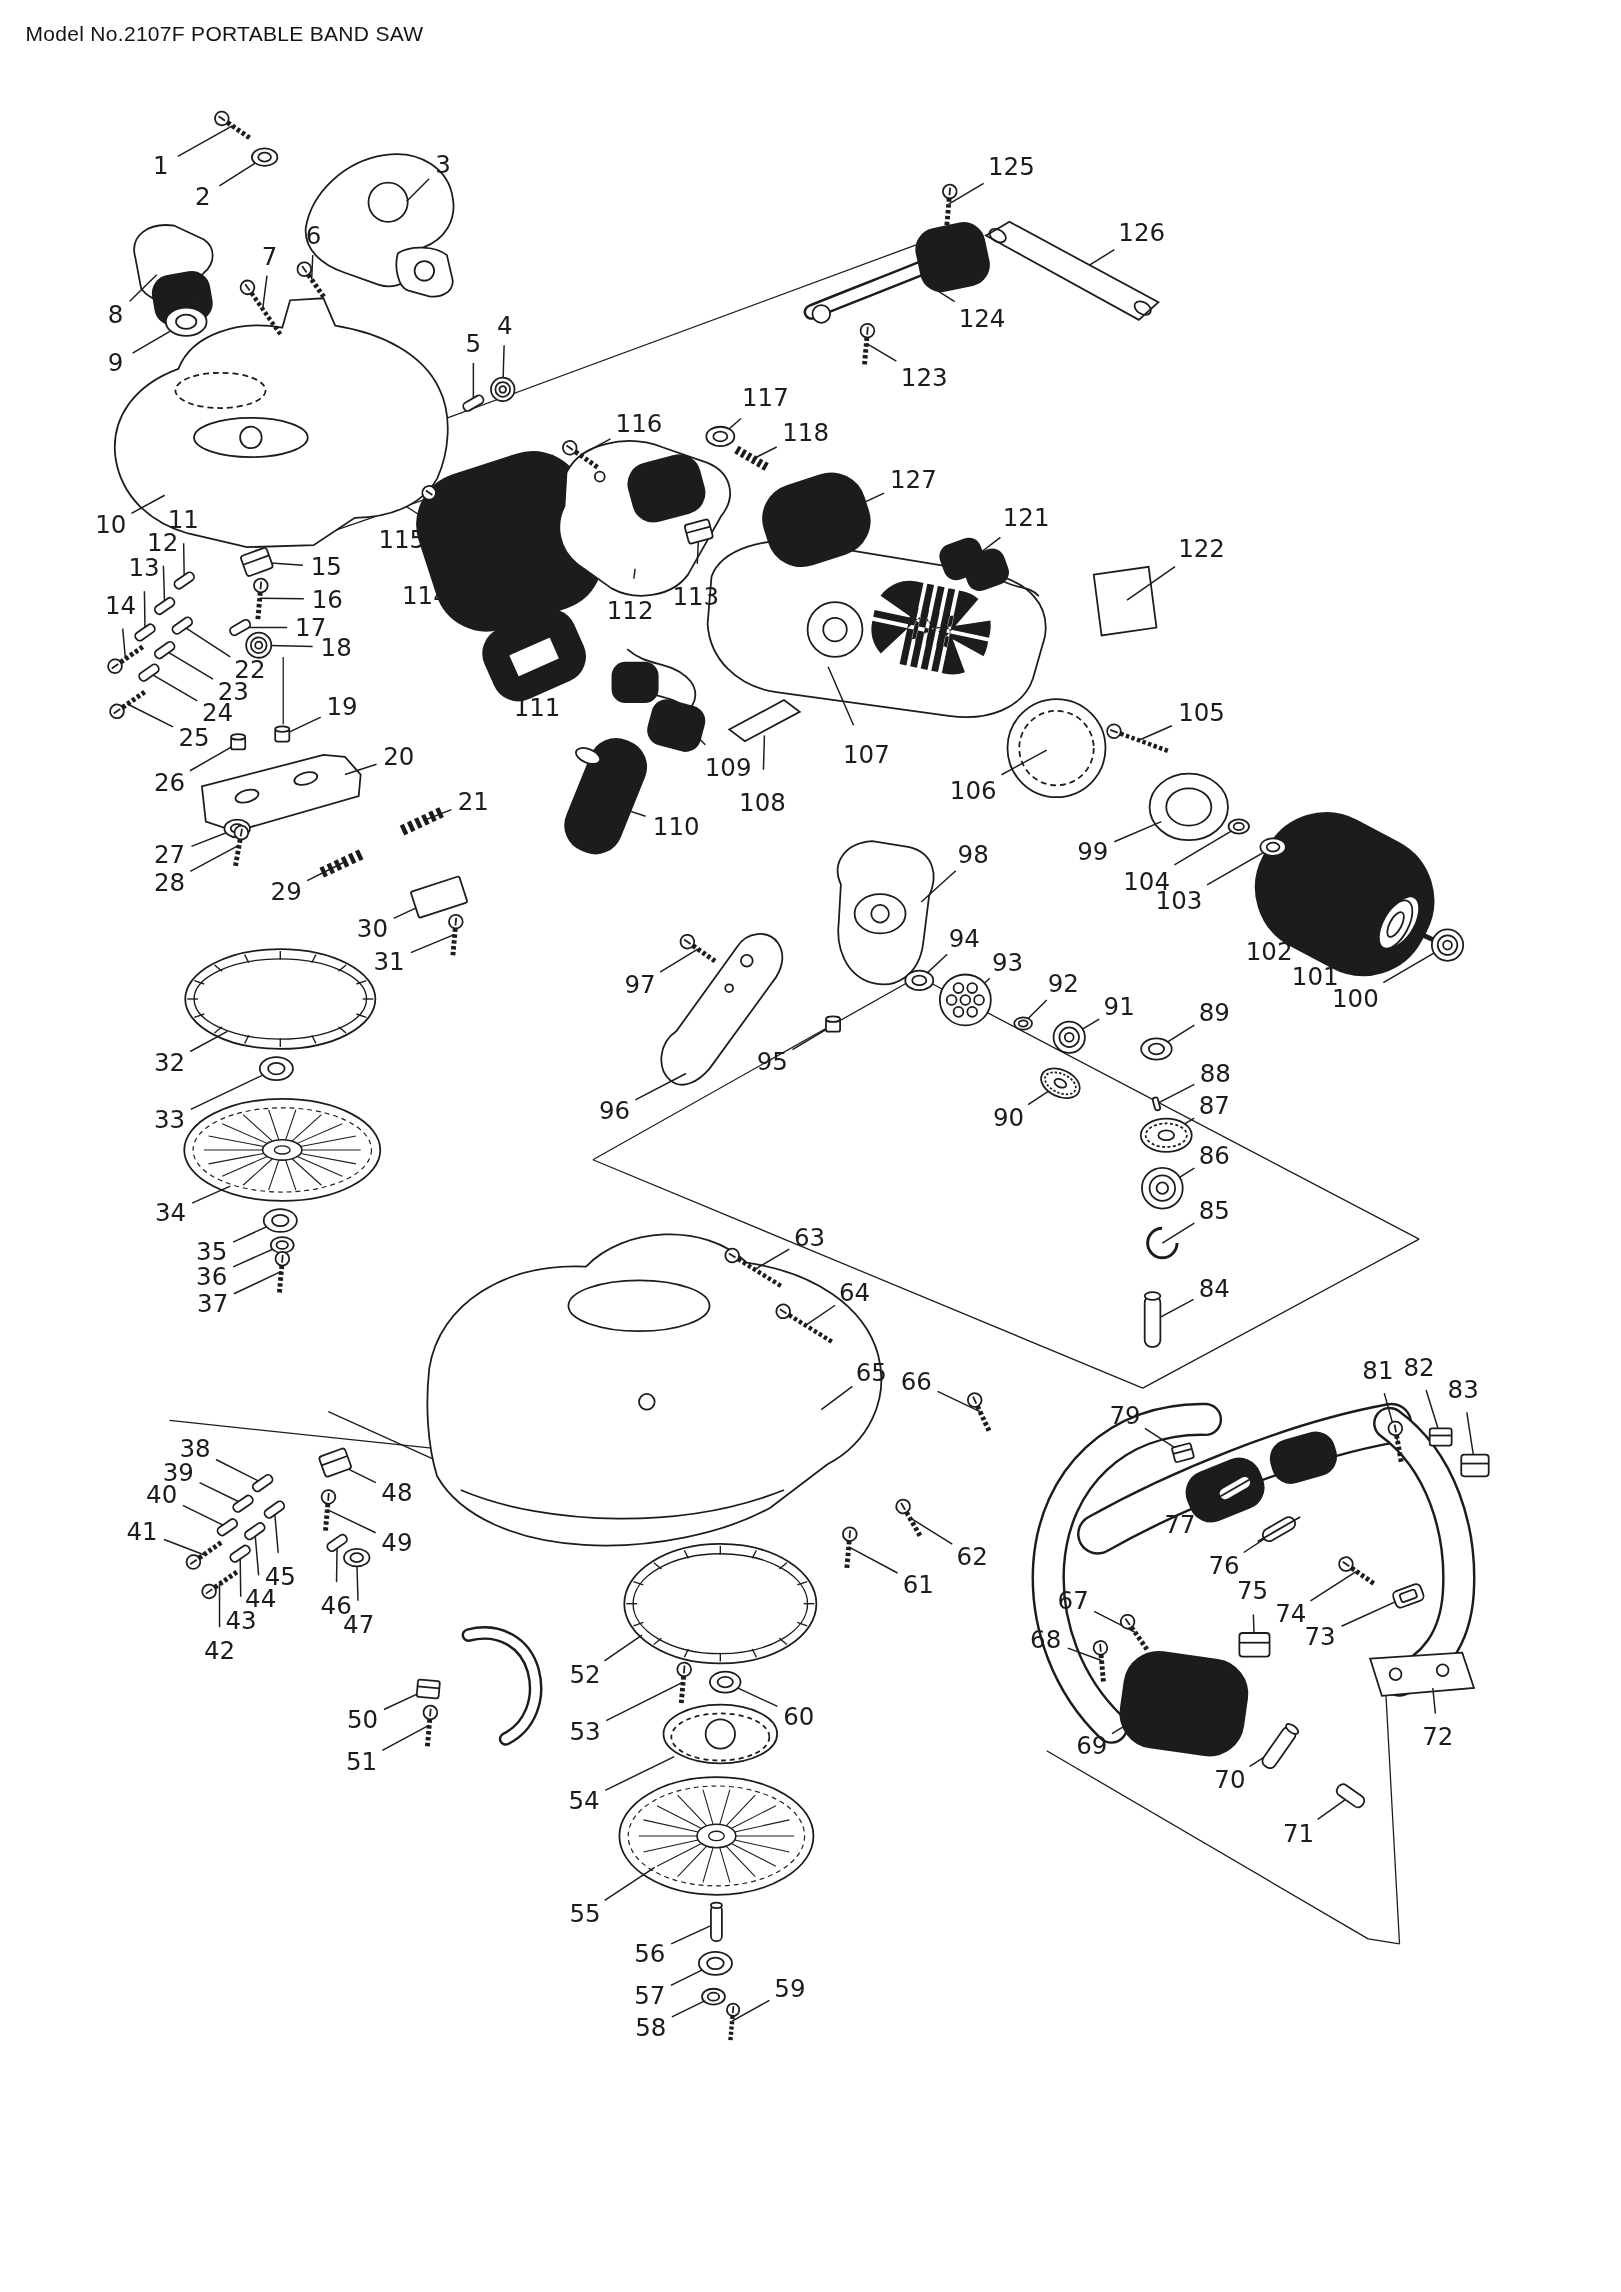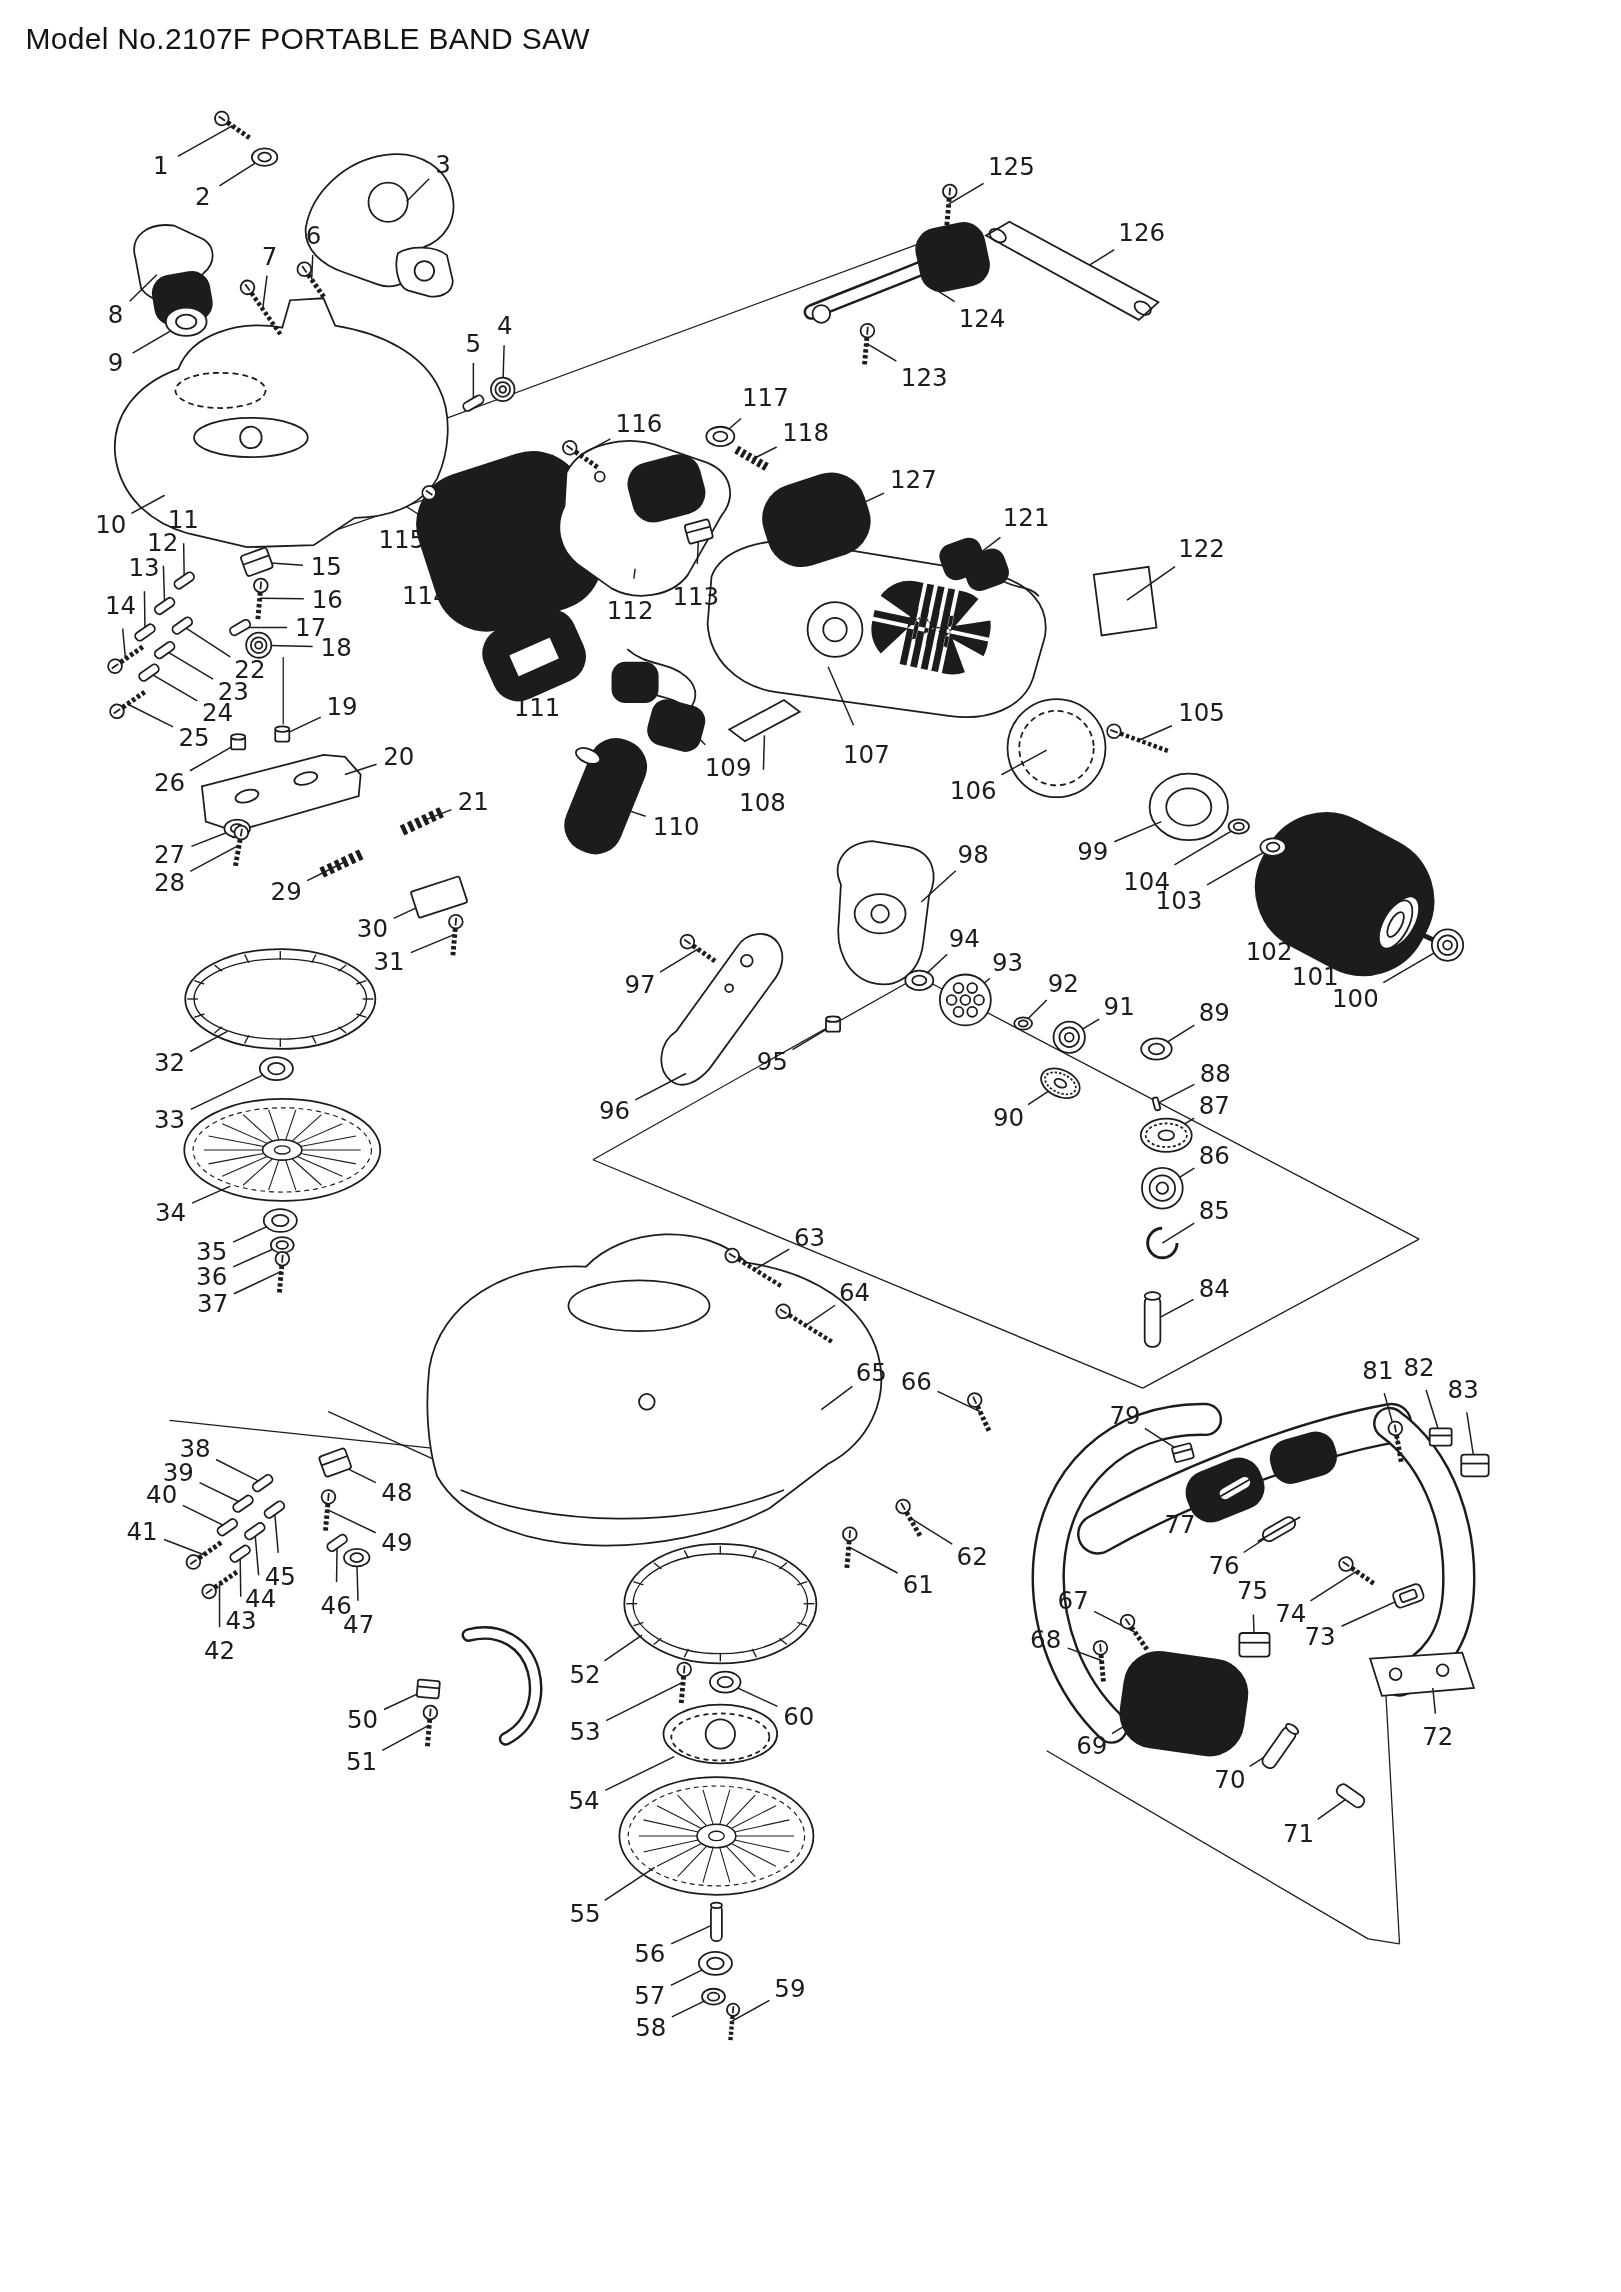--- a/index.html
+++ b/index.html
@@ -1,18 +1,18 @@
 <!DOCTYPE html>
 <html><head>
 <meta charset="utf-8">
 <style>
   html,body{margin:0;padding:0;background:#ffffff;}
   .page{position:relative;width:1621px;height:2293px;background:#ffffff;
         font-family:"DejaVu Sans",sans-serif;overflow:hidden;}
-  .title{position:absolute;left:25.5px;top:21.6px;font-size:30px;color:#141414;
+  .title{position:absolute;left:25.5px;top:21.6px;font-size:21px;color:#141414;
          font-family:"Liberation Sans",sans-serif;letter-spacing:0.3px;white-space:nowrap;}
   svg.diagram{position:absolute;left:0;top:0;}
   svg.diagram text{font-family:"DejaVu Sans",sans-serif;font-size:25px;fill:#1c1c1c;}
 </style>
 </head>
 <body>
 
 <div class="page">
   <div class="title">Model No.2107F PORTABLE BAND SAW</div>
   <svg class="diagram" id="diagram" width="1621" height="2293" viewBox="0 0 1654 2339">

